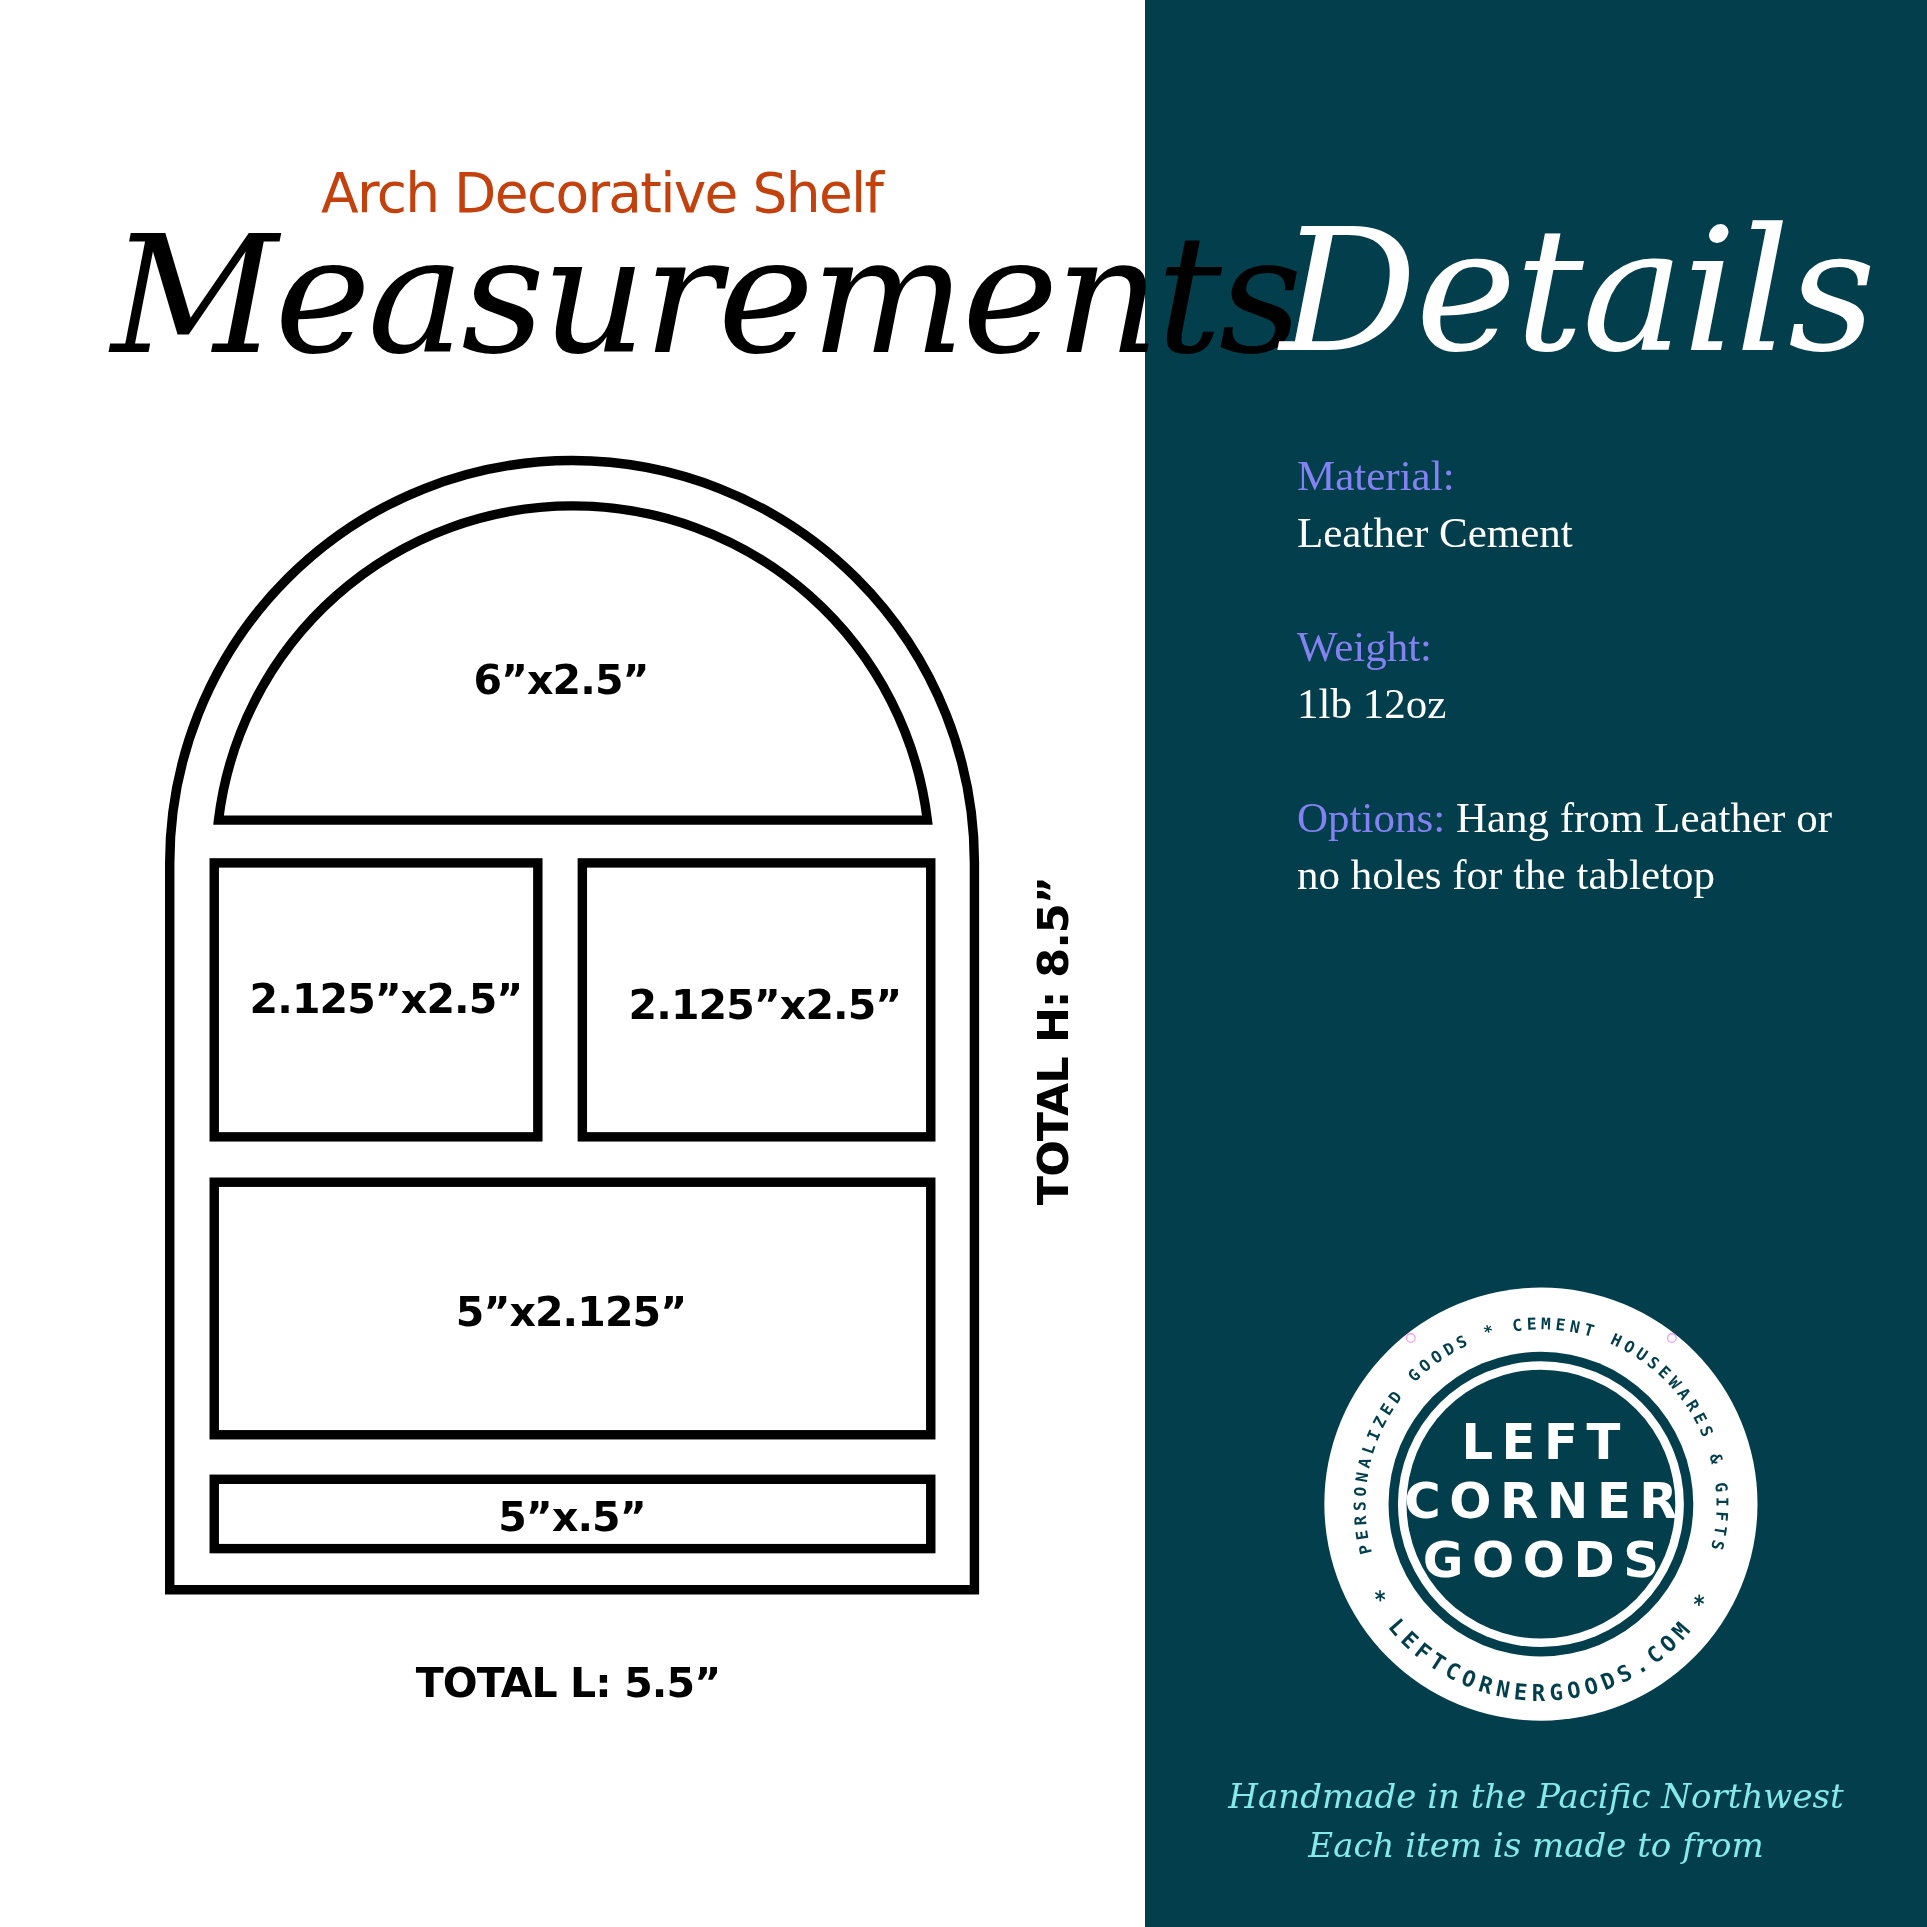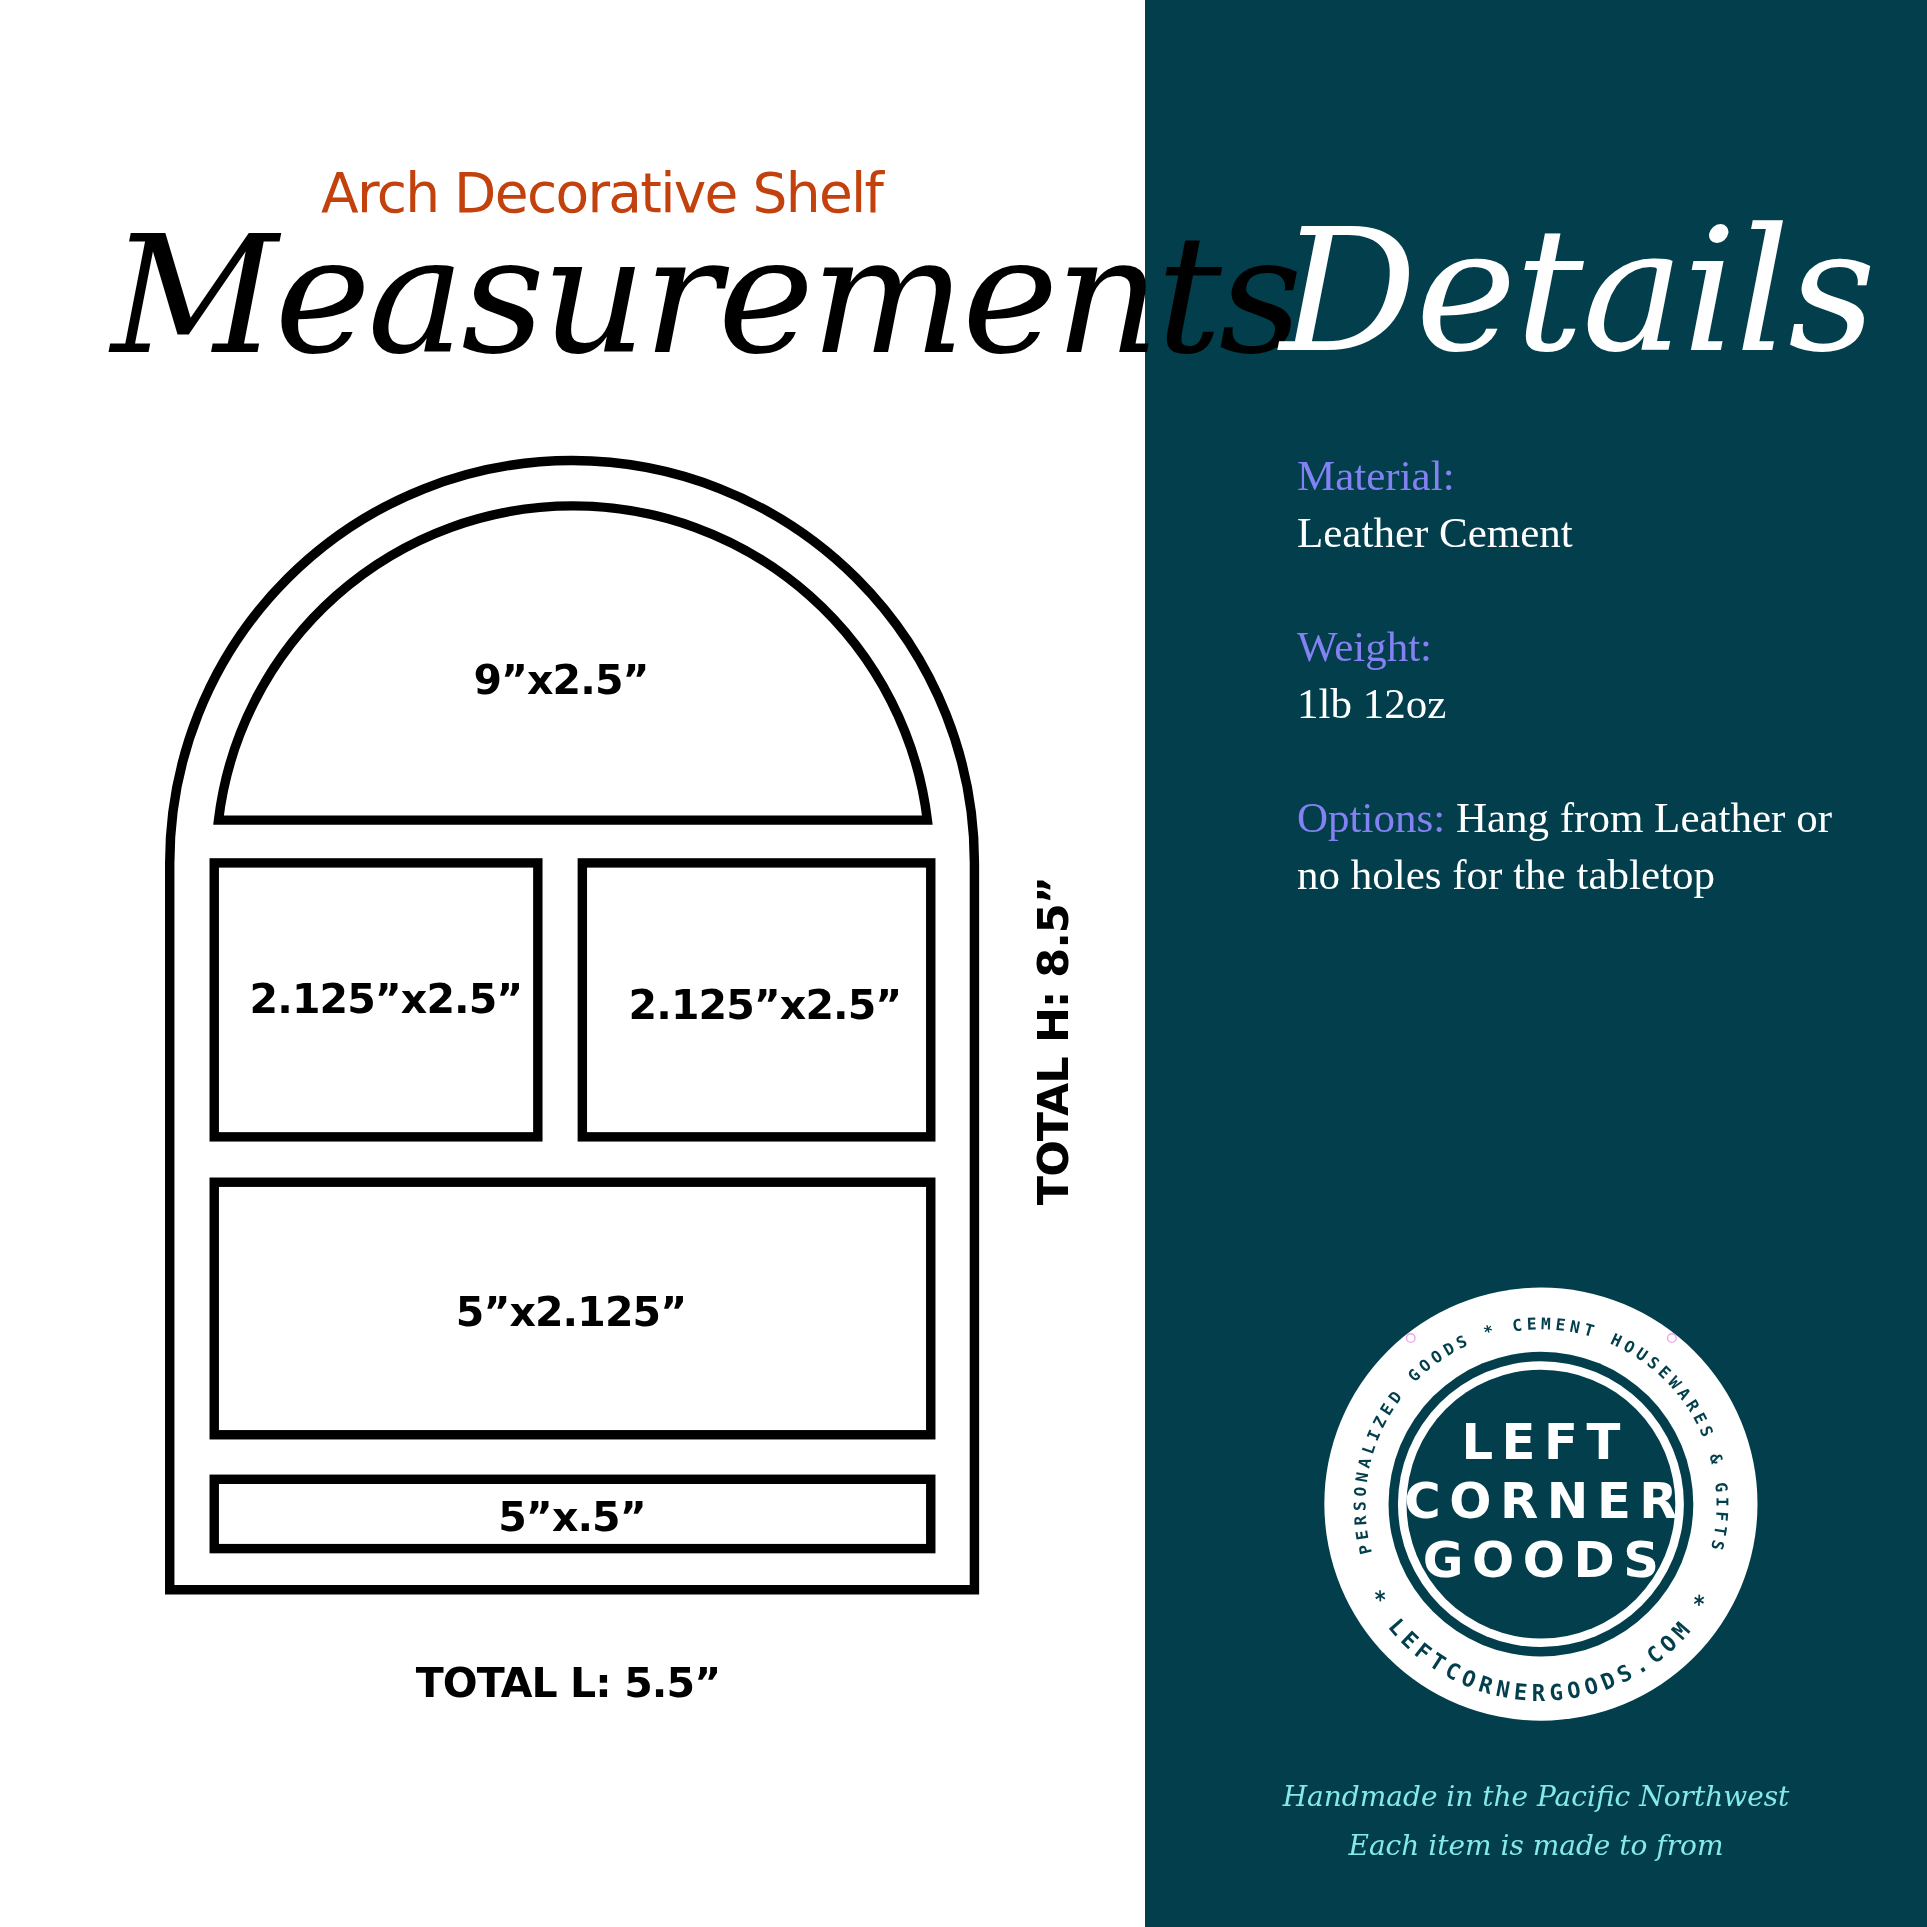--- a/index.html
+++ b/index.html
@@ -9,21 +9,21 @@
   .subtitle { position: absolute; left: 321px; top: 161px; font-family: "DejaVu Sans", sans-serif; font-size: 55px; color: #c2410c; letter-spacing: -1.7px; white-space: nowrap; }
   .script-title { position: absolute; font-family: "DejaVu Serif", serif; font-style: italic; white-space: nowrap; }
   .measurements { left: 111px; top: 214px; font-size: 163px; color: #000; letter-spacing: -3.4px; line-height: 1; }
   .details-title { left: 1280px; top: 205px; font-size: 171px; color: #ffffff; line-height: 1; letter-spacing: -1.7px; }
   svg.diagram { position: absolute; left: 0; top: 0; }
   .dim-label { position: absolute; font-family: "DejaVu Sans", sans-serif; font-weight: bold; font-size: 41px; color: #000; white-space: nowrap; transform: translate(-50%, -50%); letter-spacing: -0.9px; }
   .total-h { position: absolute; left: 1053px; top: 1041px; transform: translate(-50%, -50%) rotate(-90deg); font-family: "DejaVu Sans", sans-serif; font-weight: bold; font-size: 43px; color: #000; white-space: nowrap; letter-spacing: -0.9px; }
   .details { position: absolute; left: 1283px; top: 447px; width: 582px; font-family: Liberation Serif, serif; font-size: 43px; line-height: 57px; color: #ffffff; margin-left: 14px; }
   .detail-item { margin: 0 0 57px 0; }
   .detail-label { color: #8482f2; }
-  .footer { position: absolute; left: 1145px; width: 782px; top: 1772px; text-align: center; font-family: "DejaVu Serif", serif; font-style: italic; font-size: 28px; line-height: 49px; color: #86eaea; }
+  .footer { position: absolute; left: 1145px; width: 782px; top: 1772px; text-align: center; font-family: "DejaVu Serif", serif; font-style: italic; font-size: 34px; line-height: 49px; color: #86eaea; }
   svg.logo { position: absolute; left: 0; top: 0; }
 </style>
 </head>
 <body>
 
 <div class="left-panel"></div>
 <div class="right-panel"></div>
 
 <div class="subtitle">Arch Decorative Shelf</div>
 <div class="script-title measurements">Measurements</div>
@@ -32,21 +32,21 @@
   <g fill="none" stroke="#000" stroke-width="11" stroke-linejoin="miter">
     <path d="M198 1857 L198 1008 A470 470 0 0 1 1138 1008 L1138 1857 Z"></path>
     <path d="M255 958 A417 417 0 0 1 1083 958 Z"></path>
     <rect x="250" y="1008" width="378" height="320"></rect>
     <rect x="680" y="1008" width="407" height="320"></rect>
     <rect x="250" y="1381" width="837" height="295"></rect>
     <rect x="250" y="1728" width="837" height="81"></rect>
   </g>
 </svg>
 
-<div class="dim-label" style="left:561px; top:680px;">9”x2.5”</div>
+<div class="dim-label" style="left:561px; top:680px;">6”x2.5”</div>
 <div class="dim-label" style="left:386px; top:999px;">2.125”x2.5”</div>
 <div class="dim-label" style="left:765px; top:1005px;">2.125”x2.5”</div>
 <div class="dim-label" style="left:571px; top:1312px;">5”x2.125”</div>
 <div class="dim-label" style="left:572px; top:1517px;">5”x.5”</div>
 
 <div class="total-h">TOTAL H: 8.5”</div>
 <div class="dim-label" style="left:568px; top:1683px;">TOTAL L: 5.5”</div>
 
 <div class="script-title details-title">Details</div>
 

